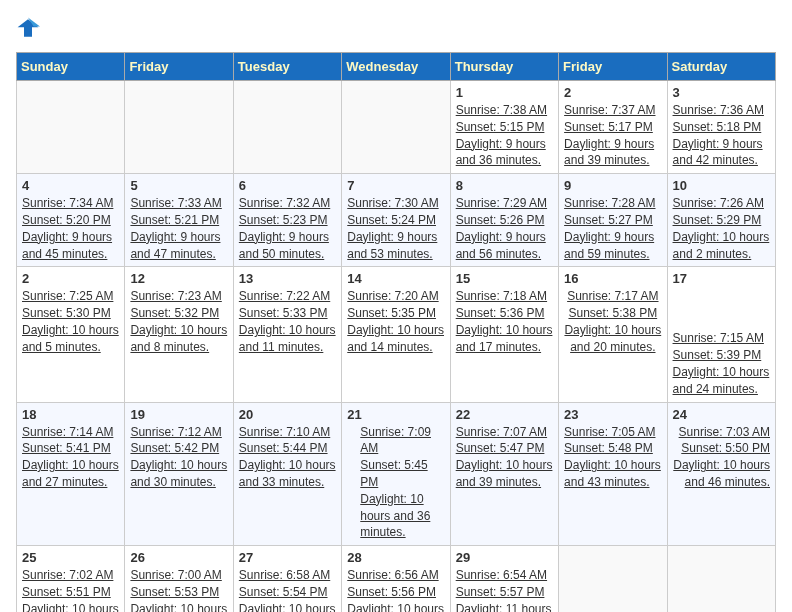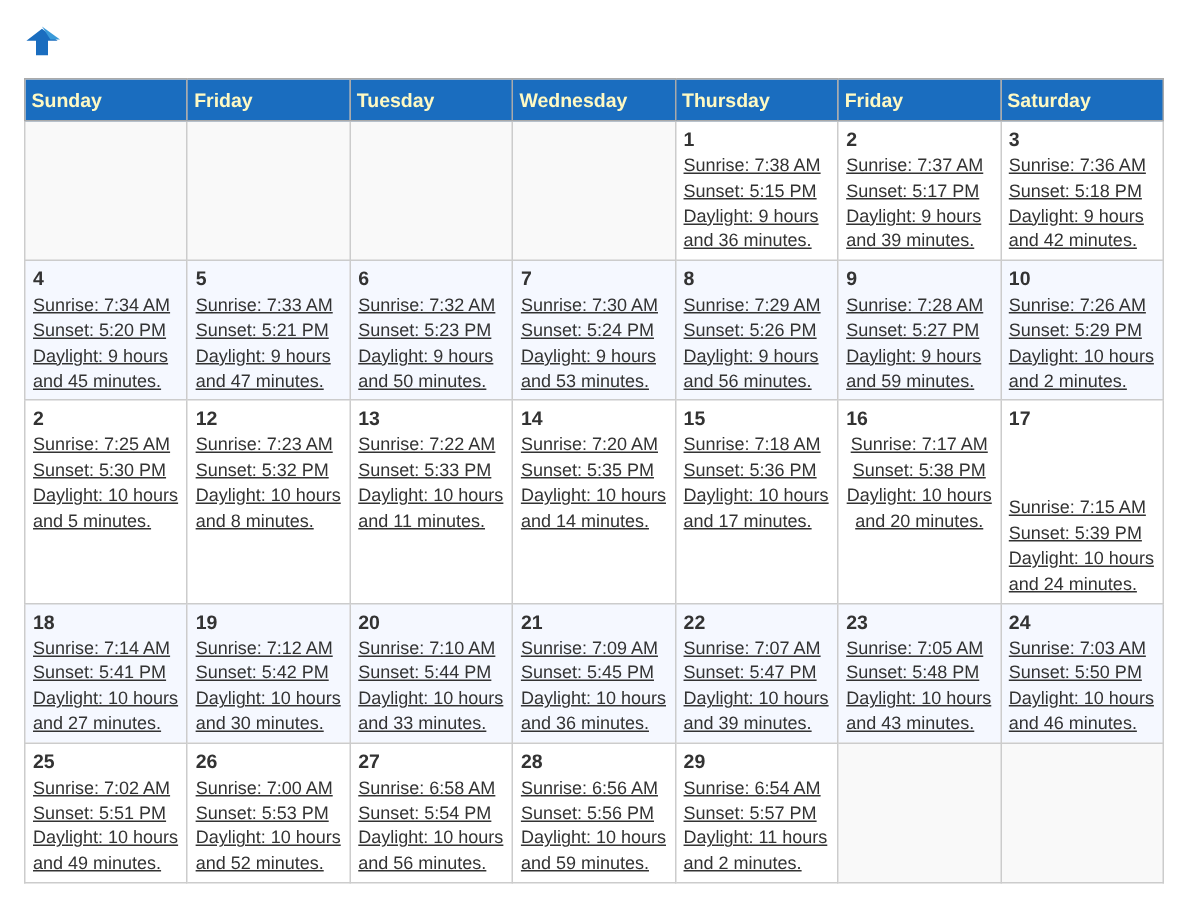--- a/index.html
+++ b/index.html
@@ -213,39 +213,39 @@
 Daylight: 10 hours and 30 minutes.</div>
         </td>
         <td>
           <div class="day-number">20</div>
           <div class="day-info" style="white-space: pre-line;">Sunrise: 7:10 AM
 Sunset: 5:44 PM
 Daylight: 10 hours and 33 minutes.</div>
         </td>
         <td>
           <div class="day-number">21</div>
-          <div class="day-info" style="white-space: pre-line;">Sunrise: 7:09 AM
+          <div class="day-info" style="white-space: pre-line; margin-left: 13px;">Sunrise: 7:09 AM
 Sunset: 5:45 PM
 Daylight: 10 hours and 36 minutes.</div>
         </td>
         <td>
           <div class="day-number">22</div>
           <div class="day-info" style="white-space: pre-line;">Sunrise: 7:07 AM
 Sunset: 5:47 PM
 Daylight: 10 hours and 39 minutes.</div>
         </td>
         <td>
           <div class="day-number">23</div>
           <div class="day-info" style="white-space: pre-line;">Sunrise: 7:05 AM
 Sunset: 5:48 PM
 Daylight: 10 hours and 43 minutes.</div>
         </td>
         <td>
           <div class="day-number">24</div>
-          <div class="day-info" style="white-space: pre-line;">Sunrise: 7:03 AM
+          <div class="day-info" style="white-space: pre-line; text-align: right;">Sunrise: 7:03 AM
 Sunset: 5:50 PM
 Daylight: 10 hours and 46 minutes.</div>
         </td>
       </tr>
       <tr>
         <td>
           <div class="day-number">25</div>
           <div class="day-info" style="white-space: pre-line;">Sunrise: 7:02 AM
 Sunset: 5:51 PM
 Daylight: 10 hours and 49 minutes.</div>

